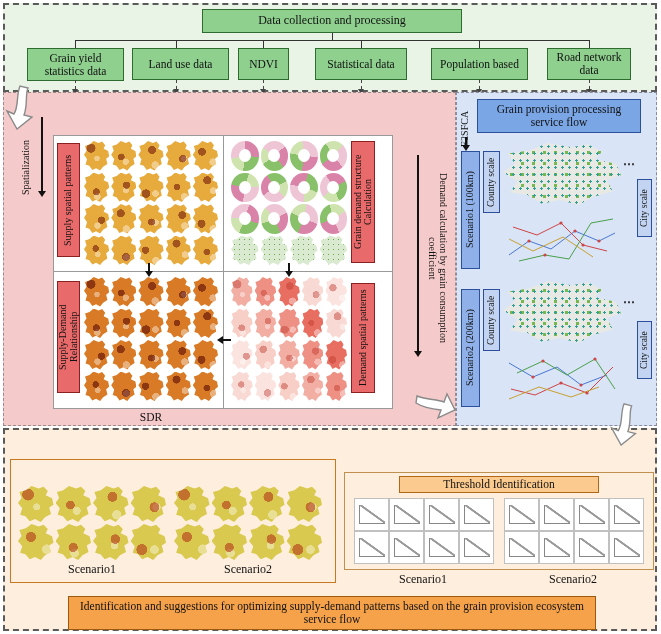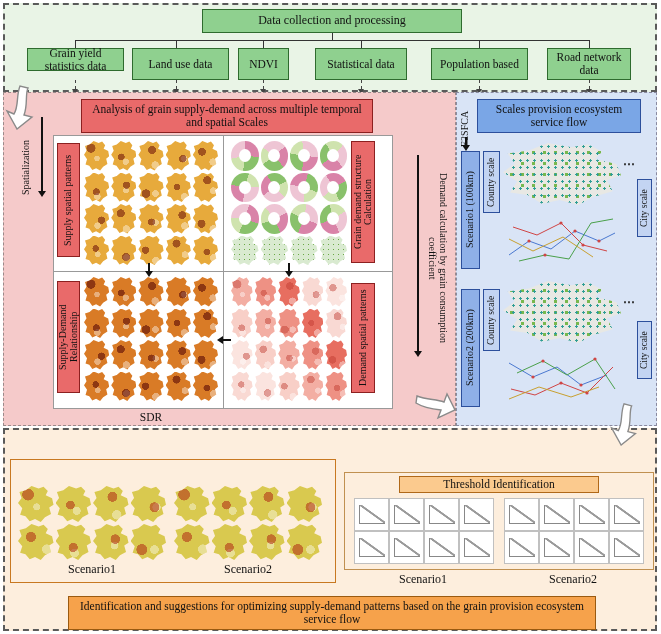--- a/index.html
+++ b/index.html
@@ -72,37 +72,36 @@
 
     <div class="vline" style="left:327px;top:28px;height:7px"></div>
     <div class="hline" style="left:70px;top:35px;width:514px"></div>
     <div class="vline" style="left:70px;top:35px;height:8px"></div>
     <div class="vline" style="left:171px;top:35px;height:8px"></div>
     <div class="vline" style="left:258px;top:35px;height:8px"></div>
     <div class="vline" style="left:356px;top:35px;height:8px"></div>
     <div class="vline" style="left:474px;top:35px;height:8px"></div>
     <div class="vline" style="left:584px;top:35px;height:8px"></div>
 
-    <div class="box green fs11" style="left:22px;top:43px;width:97px;height:23px">Grain yield statistics data</div>
+    <div class="box green fs11" style="left:22px;top:43px;width:97px;height:33px">Grain yield statistics data</div>
     <div class="box green fs11" style="left:127px;top:43px;width:97px;height:32px">Land use data</div>
     <div class="box green fs11" style="left:233px;top:43px;width:51px;height:32px">NDVI</div>
     <div class="box green fs11" style="left:310px;top:43px;width:92px;height:32px">Statistical data</div>
     <div class="box green fs11" style="left:426px;top:43px;width:97px;height:32px">Population based</div>
     <div class="box green fs11" style="left:542px;top:43px;width:84px;height:32px">Road network data</div>
 
     <div class="drop" style="left:70px"></div>
     <div class="drop" style="left:171px"></div>
     <div class="drop" style="left:258px"></div>
     <div class="drop" style="left:356px"></div>
     <div class="drop" style="left:474px"></div>
     <div class="drop" style="left:584px"></div>
   </div>
 
   <div class="sec pink">
-    <div class="box red fs11" style="left:77px;top:6px;width:292px;height:34px">Analysis of grain supply-demand across multiple temporal and spatial Scales</div>
 
     <div class="panel" style="left:49px;top:42px;width:340px;height:274px;background:#fff;border:1px solid #999"></div>
     <div class="vline" style="left:219px;top:42px;height:274px;background:#999"></div>
     <div class="hline" style="left:49px;top:178px;width:340px;background:#999"></div>
 
     <div class="vlabel plainlab fs105" style="left:14px;top:20px;width:16px;height:110px">Spatialization</div>
     <div class="arrow-v" style="left:37px;top:24px;height:78px"></div>
 
     <div class="vlabel red" style="left:53px;top:50px;width:23px;height:114px">Supply spatial patterns</div>
     <div class="grid" style="left: 80px; top: 48px; width: 134px; height: 124px; grid-template-columns: repeat(5, 1fr); grid-template-rows: repeat(4, 1fr);">
@@ -200,21 +199,21 @@
     <div class="arrow-v" style="left:413px;top:62px;height:200px"></div>
 
     <div class="arrow-v" style="left:144px;top:170px;height:12px"></div>
     <div class="arrow-v" style="left:284px;top:170px;height:12px"></div>
     <div class="arrow-h-left" style="left:215px;top:246px;width:12px"></div>
 
     <div class="plainlab fs11" style="left:80px;top:318px;width:134px">SDR</div>
   </div>
 
   <div class="sec blue">
-    <div class="box bluehdr fs11" style="left:20px;top:6px;width:164px;height:34px">Scales provision ecosystem service flow</div>
+    <div class="box bluehdr fs11" style="left:20px;top:6px;width:164px;height:34px">Grain provision processing service flow</div>
 
     <div class="vlabel plainlab fs10" style="left:1px;top:8px;width:15px;height:56px">E2SFCA</div>
     <div class="arrow-v" style="left:8px;top:44px;height:12px"></div>
 
     <div class="vlabel bluescen" style="left:4px;top:58px;width:19px;height:118px">Scenario1 (100km)</div>
     <div class="vlabel bluesub" style="left:26px;top:58px;width:17px;height:62px;font-size:9.5px">County scale</div>
     <div class="flowmap blob" style="left:46px;top:50px;width:118px;height:62px"></div>
     <div class="ell" style="left:166px;top:64px">⋯</div>
     <div class="vlabel bluesub" style="left:180px;top:86px;width:15px;height:58px;font-size:9.5px">City scale</div>
     <svg class="net" style="left:46px;top:118px" width="118" height="58" viewBox="0 0 118 58">

